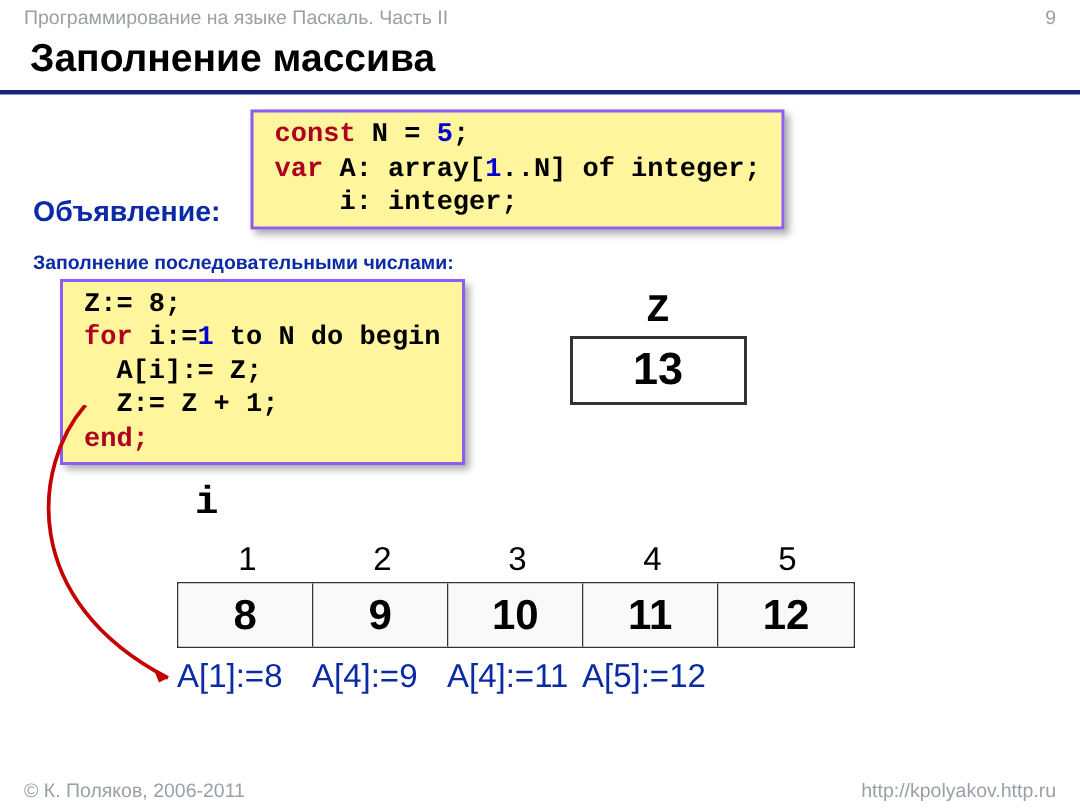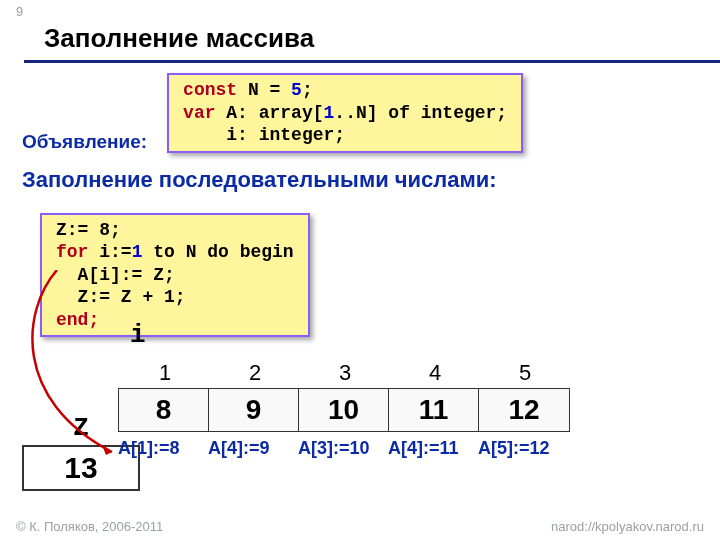--- a/index.html
+++ b/index.html
@@ -13,40 +13,39 @@
   .header {
     display: flex; justify-content: space-between;
     padding: 4px 16px 2px 16px;
     color: #9aa0a6; font-size: 13px;
   }
   .title {
     font-size: 26px; font-weight: bold;
     padding: 2px 20px 6px 20px;
     border-bottom: 3px solid #1a237e;
     color: #000;
-    margin-left: 24px;
   }
   .content { padding: 10px 20px 0 22px; position: relative; }
   .decl-row { display: flex; align-items: flex-end; gap: 20px; }
   .label { color: #0b2aa5; font-weight: bold; font-size: 19px; }
   .codebox {
     background: #fff59d;
     border: 2px solid #8b5cf6;
     box-shadow: 3px 3px 5px rgba(0,0,0,.35);
     font-family: "Courier New", monospace;
     font-weight: bold;
     font-size: 18px;
     padding: 4px 14px 4px 14px;
     line-height: 1.25;
     white-space: pre;
   } 
   .cstR { color: #b00020; }
   .cstB { color: #0000d0; }
-  .fill-label { color: #0b2aa5; font-weight: bold; font-size: 22px; margin-top: 14px; }
-  .fill-row { display: flex; align-items: flex-start; gap: 70px; margin-top: 20px; flex-direction: column; }
+  .fill-label { color: #0b2aa5; font-weight: bold; font-size: 13px; margin-top: 14px; }
+  .fill-row { display: flex; align-items: flex-start; gap: 70px; margin-top: 4px; }
   .zbox-wrap { text-align: center; margin-top: 6px; }
   .zlabel { font-family: "Courier New", monospace; font-weight: bold; font-size: 26px; }
   .zbox {
     border: 2px solid #333; width: 118px; height: 46px;
     display: flex; align-items: center; justify-content: center;
     font-size: 30px; font-weight: bold;
     margin-top: 2px;
   }
   .ilabel {
     position: absolute; left: 130px; top: 320px;
@@ -63,35 +62,36 @@
   .cell {
     width: 90px; height: 42px; border-right: 1px solid #333;
     display: flex; align-items: center; justify-content: center;
     font-size: 28px; font-weight: bold;
     background: #f9f9f9;
   }
   .cell:last-child { border-right: none; }
   .assigns {
     position: absolute; left: 118px; top: 438px; display: flex;
   }
-  .asg { width: 90px; text-align: left; font-size: 18px; color: #0b2aa5; font-weight: bold; white-space: nowrap; }
+  .asg { width: 90px; text-align: left; font-size: 22px; color: #0b2aa5; font-weight: normal; white-space: nowrap; }
   .footer {
     position: absolute; bottom: 0; left: 0; right: 0;
     display: flex; justify-content: space-between;
     padding: 6px 16px; color: #9aa0a6; font-size: 13px; gap: 32px;
   }
   .curve {
     position: absolute; left: 12px; top: 270px;
     width: 120px; height: 200px; pointer-events: none;
   }
 </style>
 </head>
 <body>
 
 <div class="header">
+  <span>Программирование на языке Паскаль. Часть II</span>
   <span>9</span>
 </div>
 
 <div class="title">Заполнение массива</div>
 
 <div class="content">
   <div class="decl-row">
     <div class="label">Объявление:</div>
     <div class="codebox"><span class="cstR">const</span><span> N = </span><span class="cstB">5</span><span>;</span>
 <span class="cstR">var</span><span> A: array[</span><span class="cstB">1</span><span>..N] of integer;</span>
@@ -128,26 +128,25 @@
   <div class="cell">8</div>
   <div class="cell">9</div>
   <div class="cell">10</div>
   <div class="cell">11</div>
   <div class="cell">12</div>
 </div>
 
 <div class="assigns">
   <div class="asg">A[1]:=8</div>
   <div class="asg">A[4]:=9</div>
-  <div class="asg">A[3]:=10</div>
   <div class="asg">A[4]:=11</div>
   <div class="asg">A[5]:=12</div>
 </div>
 
 <svg class="curve" viewBox="0 0 120 200">
   <path d="M 45 0 C 10 40, 0 130, 100 182" stroke="#c40000" stroke-width="2.5" fill="none"></path>
   <path d="M 100 182 l -10 -7 l 4 10 z" fill="#c40000"></path>
 </svg>
 
 <div class="footer">
   <span>© К. Поляков, 2006-2011</span>
-  <span>narod://kpolyakov.narod.ru</span>
+  <span>http://kpolyakov.http.ru</span>
 </div>
 
 </body></html>

